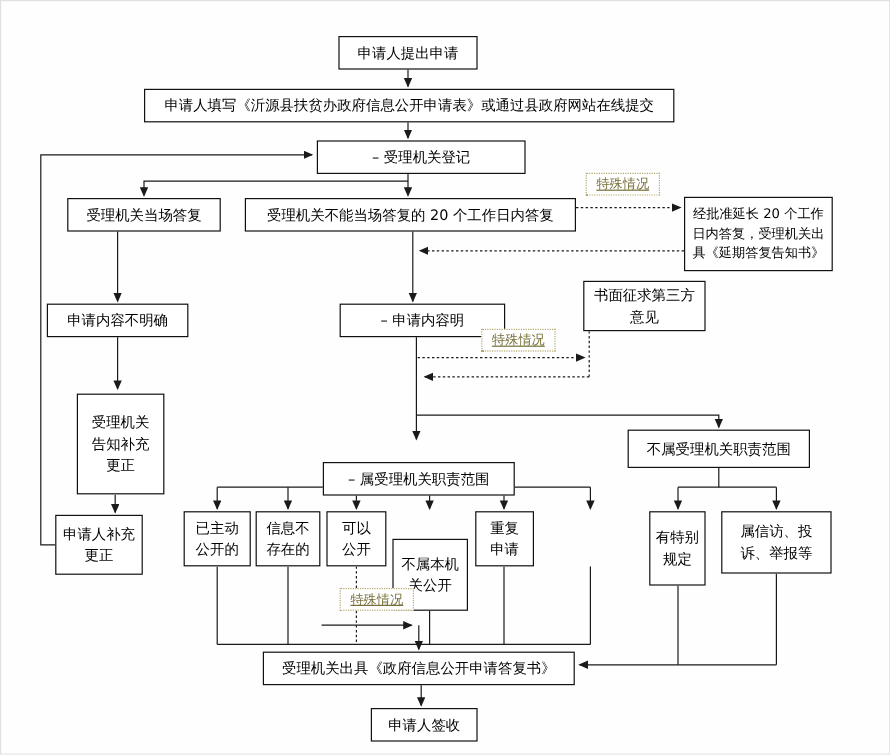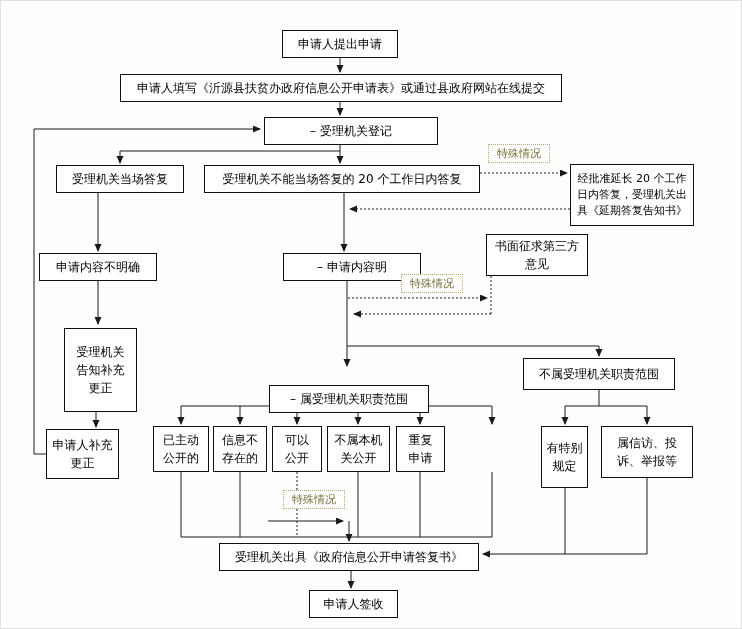--- a/index.html
+++ b/index.html
@@ -14,21 +14,21 @@
     border:1px solid #111; background:#fff; color:#000;
     display:flex; align-items:center; justify-content:center;
     text-align:center; font-size:12px; line-height:1.5;
     white-space:pre-line; padding:13px 3px;
   }
   .node.small { font-size:11px; line-height:1.45; }
   .special {
     position:absolute; z-index:2;
     border:1px dotted #b3a76b; background:#fff; color:#77703a;
     display:flex; align-items:center; justify-content:center;
-    font-size:11px; line-height:1.2; padding:1px 2px;
+    font-size:11px; line-height:1.2; padding:1px 2px;text-decoration:underline;
   }
 </style>
 </head>
 <body>
 
 <div class="canvas">
 
   <svg class="wires" width="742" height="629" viewBox="0 0 742 629">
     <defs>
       <marker id="ah" markerUnits="userSpaceOnUse" markerWidth="9" markerHeight="8" refX="7" refY="3.5" orient="auto">
@@ -120,21 +120,21 @@
 
   <div class="node" style="left:152px;top:425px;width:56px;height:46px">已主动
 公开的</div>
 
   <div class="node" style="left:212px;top:425px;width:54px;height:46px">信息不
 存在的</div>
 
   <div class="node" style="left:271px;top:425px;width:50px;height:46px">可以
 公开</div>
 
-  <div class="node" style="left:326px;top:425px;width:63px;height:46px">不属本机
+  <div class="node" style="left:326px;top:448px;width:63px;height:60px">不属本机
 关公开</div>
 
   <div class="node" style="left:395px;top:425px;width:49px;height:46px">重复
 申请</div>
 
 
   <div class="node" style="left:540px;top:425px;width:47px;height:62px">有特别
 规定</div>
 
   <div class="node" style="left:600px;top:425px;width:92px;height:52px">属信访、投

